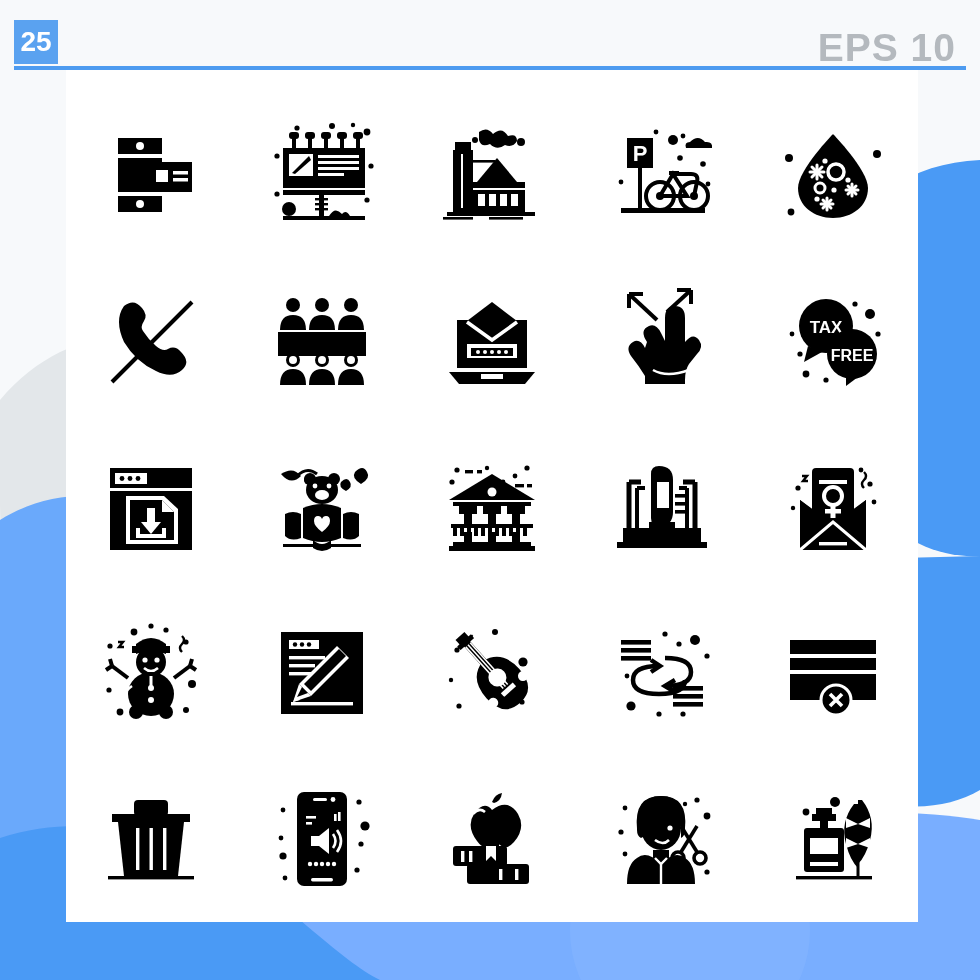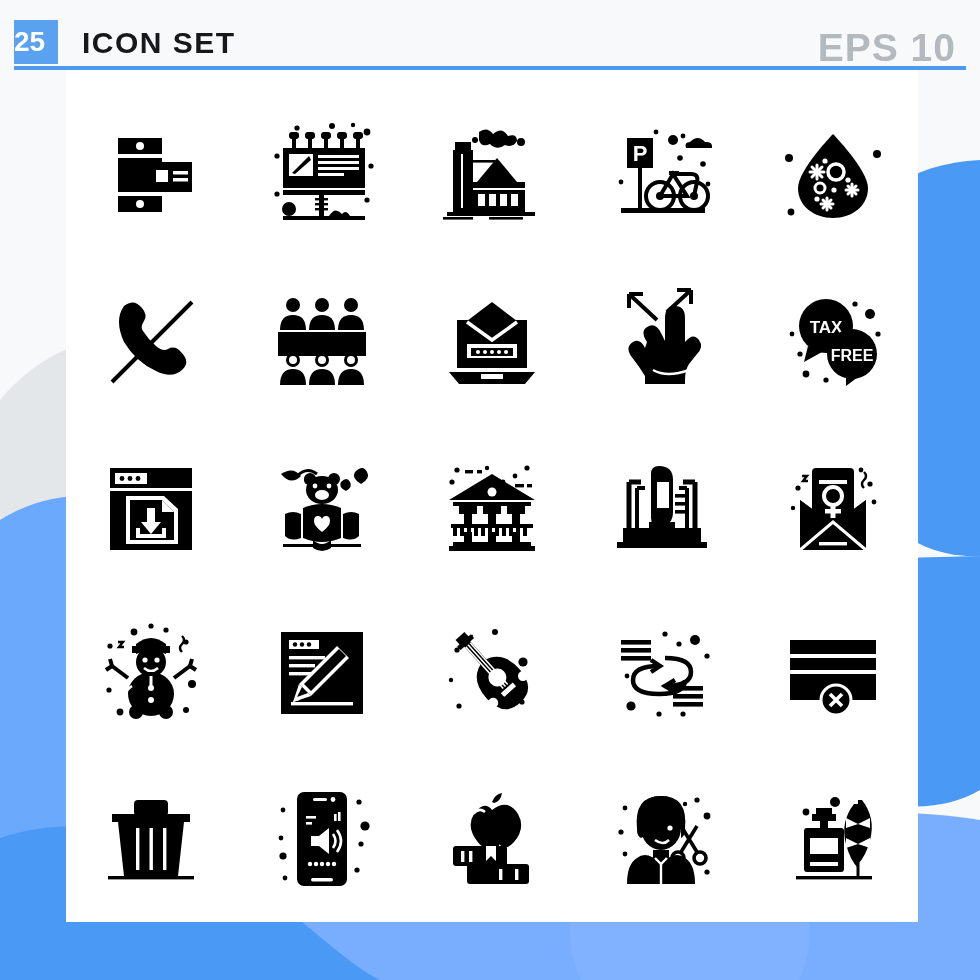--- a/index.html
+++ b/index.html
@@ -14,21 +14,21 @@
   #page{
     position:absolute;left:0;top:0;width:980px;height:980px;z-index:2;
   }
   .header{
     position:absolute;left:0;top:0;width:980px;height:70px;
     background:#f7f9fb;
   }
   .badge{
     position:absolute;left:14px;top:20px;width:44px;height:44px;
     background:#5aa2f0;color:#ffffff;
-    font-size:28px;font-weight:bold;line-height:44px;
+    font-size:28px;font-weight:bold;line-height:44px;text-align:center;
     font-family:"Liberation Sans", sans-serif;
   }
   .title{
     position:absolute;left:82px;top:26px;
     font-size:30px;font-weight:bold;color:#17181a;letter-spacing:1.5px;
   }
   .eps{
     position:absolute;right:24px;top:26px;
     font-size:39px;font-weight:bold;color:#b4b9be;letter-spacing:1px;
   }
@@ -65,21 +65,20 @@
   <path d="M0 838 C120 800 230 860 300 920 C340 954 360 970 380 980 L0 980 Z" fill="#4a9af5"></path>
   <path d="M760 840 C700 880 690 940 720 980 L980 980 L980 820 C900 808 812 808 760 840 Z" fill="#79aeff"></path>
   <path d="M820 560 C760 600 750 680 790 740 C840 812 930 820 980 790 L980 556 Z" fill="#4a9af5"></path>
   <circle cx="690" cy="930" r="120" fill="#86b7ff" opacity="0.55"></circle>
 </svg>
 
 <div id="page">
 
   <div class="header">
     <div class="badge">25</div>
-    <div class="title">ICON SET</div>
     <div class="eps">EPS 10</div>
     <div class="rule"></div>
   </div>
 
   <div class="card"></div>
 
   <div class="grid">
 
     <div class="cell">
       <svg width="110" height="110" viewBox="0 0 110 110">

